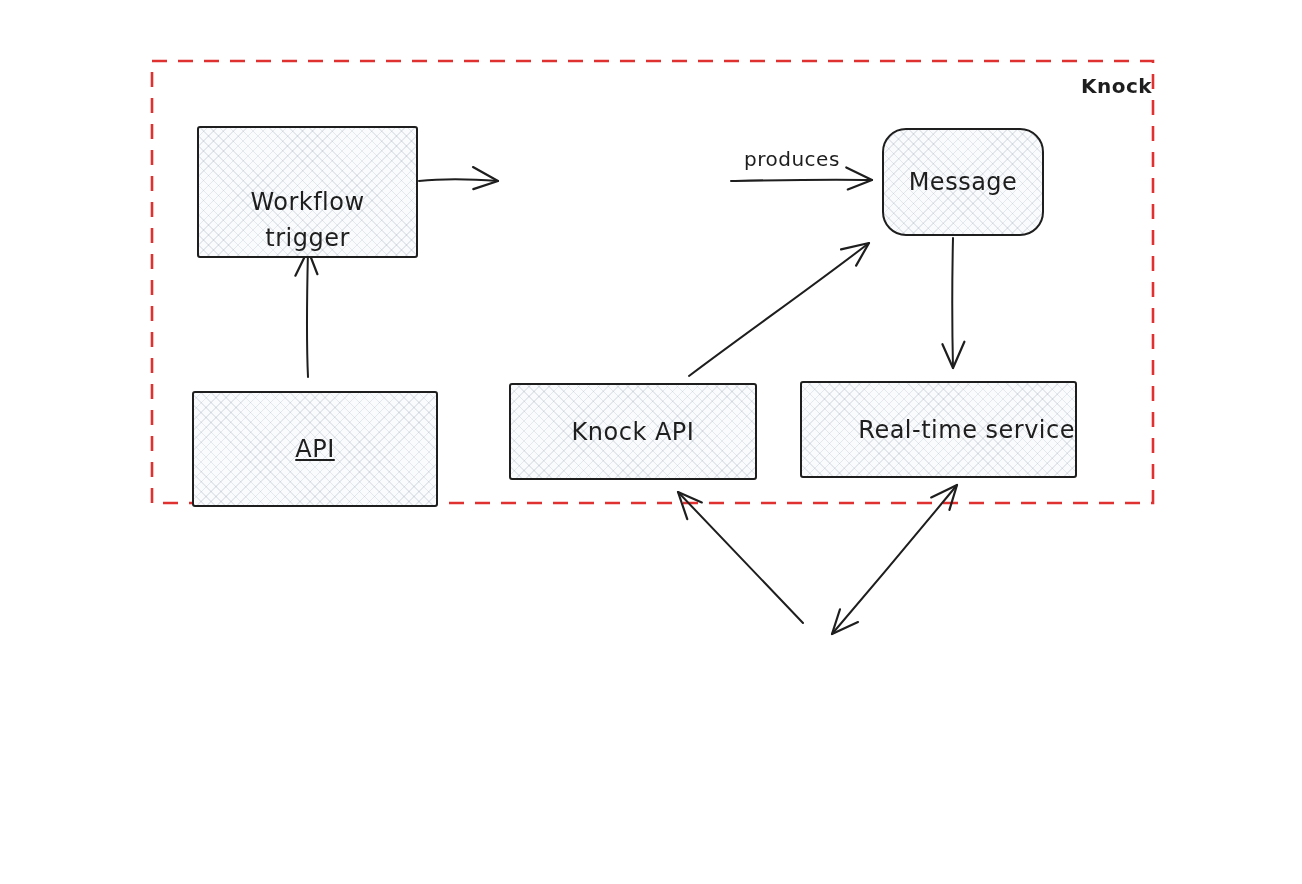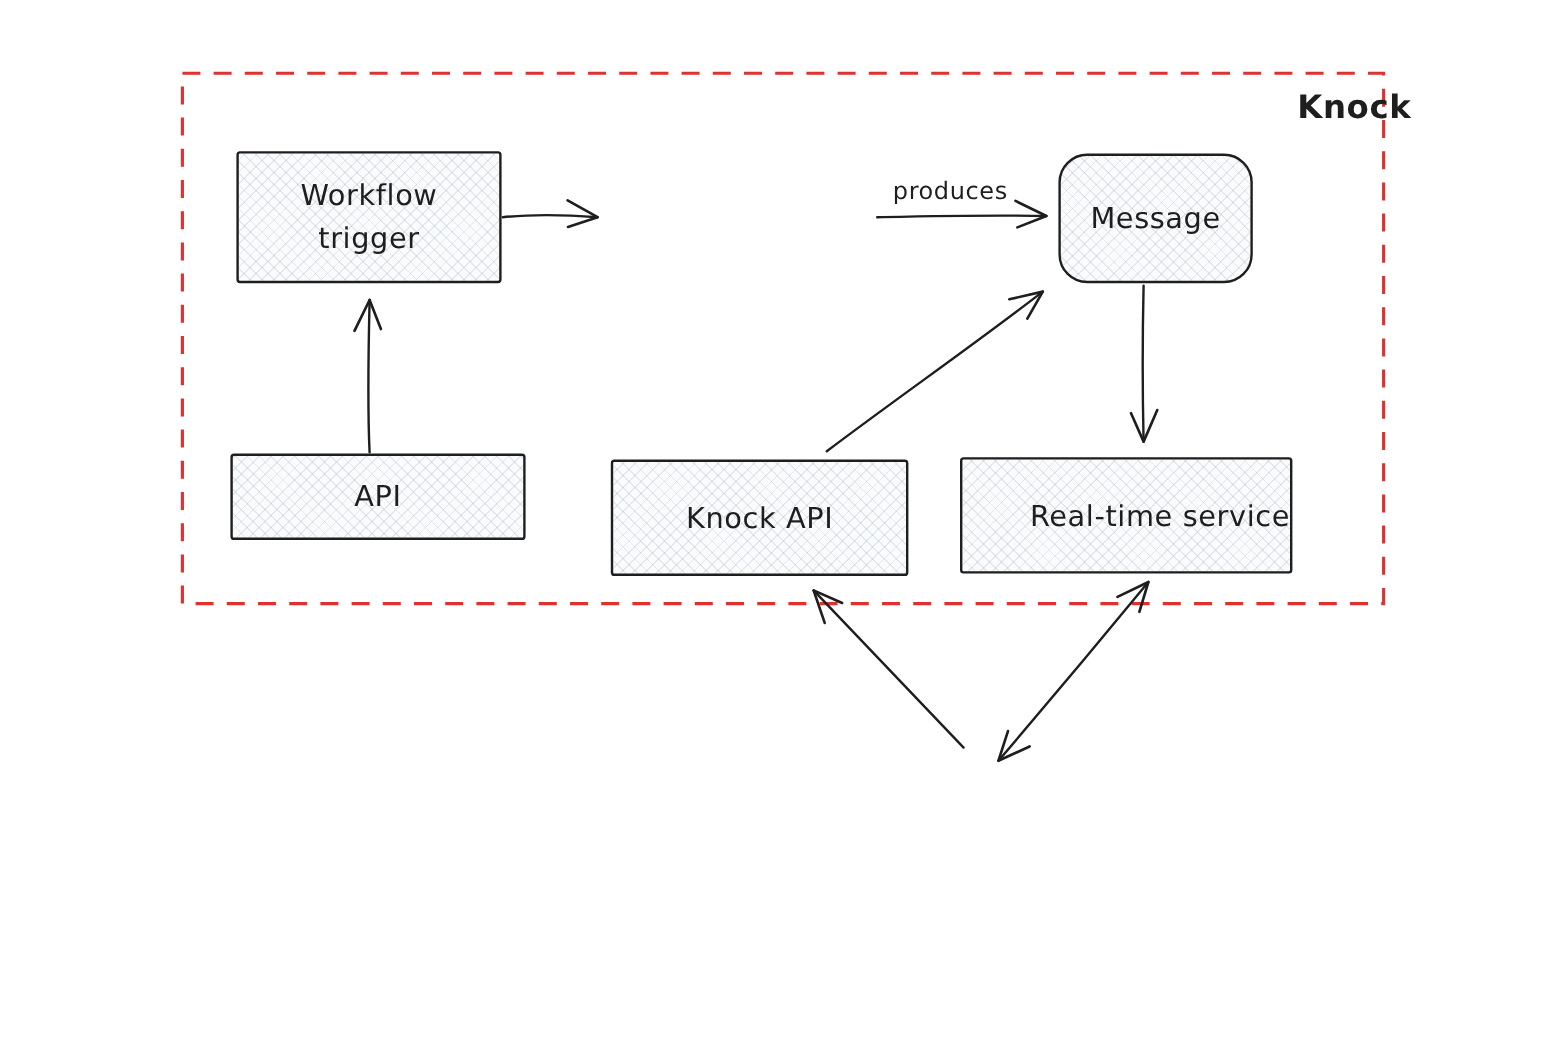--- a/index.html
+++ b/index.html
@@ -58,21 +58,21 @@
   .float-label {
     position: absolute;
     color: #1e1e1e;
     white-space: nowrap;
   }
   .edge-label {
     font-size: 20px;
     letter-spacing: 0.5px;
   }
   .boundary-label {
-    font-size: 27px;
+    font-size: 20px;
     font-weight: 600;
     letter-spacing: 0.5px;
   }
 </style>
 </head>
 <body>
 
 <div class="canvas">
 
   <svg class="wires" viewBox="0 0 1302 884" xmlns="http://www.w3.org/2000/svg">
@@ -94,30 +94,30 @@
 
     <path class="wire" d="M953,238 C952,282 952,325 953,368" marker-end="url(#ah)"></path>
 
     <path class="wire" d="M803,623 C760,578 719,535 678,492" marker-end="url(#ah)"></path>
 
     <path class="wire" d="M957,485 C915,536 873,586 832,634" marker-start="url(#ah)" marker-end="url(#ah)"></path>
   </svg>
 
   <div class="float-label boundary-label" style="left:1081px; top:74px;">Knock</div>
 
-  <div class="node node-workflow-trigger" style="left:197px; top:126px; width:221px; height:110px;">
+  <div class="node node-workflow-trigger" style="left:197px; top:126px; width:221px; height:132px;align-items:flex-end;">
     <span class="node-label">Workflow trigger</span>
   </div>
 
 
   <div class="node" style="left:882px; top:128px; width:162px; height:108px;border-radius:24px;">
     <span class="node-label">Message</span>
   </div>
 
-  <div class="node" style="left:192px; top:378px; width:246px; height:72px;">
+  <div class="node" style="left:192px; top:391px; width:246px; height:116px;text-decoration:underline;">
     <span class="node-label">API</span>
   </div>
 
   <div class="node" style="left:509px; top:383px; width:248px; height:97px;">
     <span class="node-label">Knock API</span>
   </div>
 
   <div class="node" style="left:800px; top:381px; width:277px; height:97px;justify-content:flex-end;">
     <span class="node-label">Real-time service</span>
   </div>

